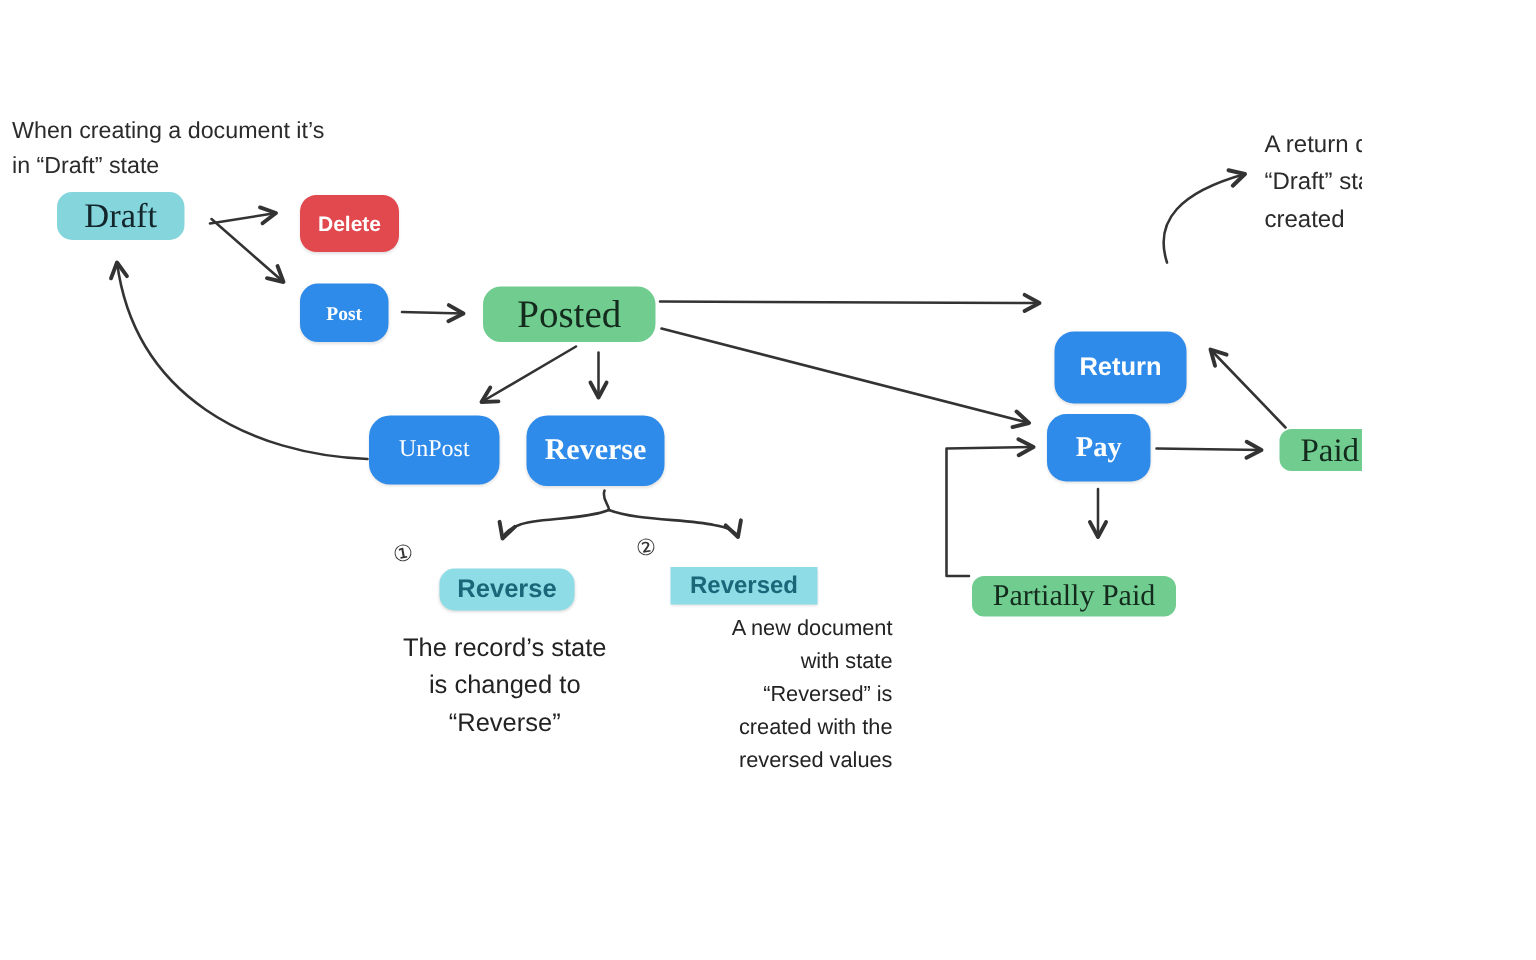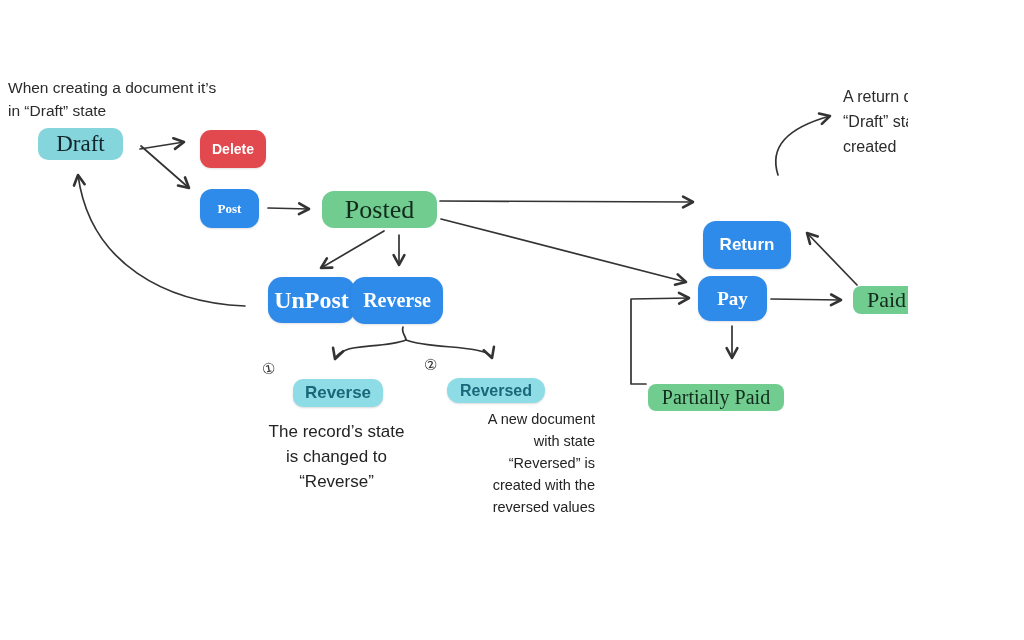--- a/index.html
+++ b/index.html
@@ -20,27 +20,27 @@
   .green{background:var(--green);color:#132a1c;}
   .red{background:var(--red);color:#ffffff;box-shadow:0 1px 2px rgba(0,0,0,.12);}
   .cyan{background:var(--cyan);color:#13262b;}
   .lightcyan{background:var(--light-cyan);color:var(--teal-text);box-shadow:0 1px 2px rgba(0,0,0,.15);}
 
   #node-draft{left:38px;top:128px;width:85px;height:32px;border-radius:10px;font-size:23px;}
   #node-delete{left:200px;top:130px;width:66px;height:38px;border-radius:11px;font-size:14px;font-weight:700;text-align:center;}
   #node-post{left:200px;top:189px;width:59px;height:39px;border-radius:12px;font-size:13px;font-weight:700;}
   #node-posted{left:322px;top:191px;width:115px;height:37px;border-radius:12px;font-size:26px;text-align:right;}
   #node-return{left:703px;top:177px;width:88px;height:48px;border-radius:13px;font-size:17px;font-weight:700;margin-top:44px;}
-  #node-unpost{left:246px;top:277px;width:87px;height:46px;border-radius:14px;font-size:24px;font-weight:700;margin-left:22px;}
+  #node-unpost{left:246px;top:277px;width:87px;height:46px;border-radius:14px;font-size:16px;font-weight:400;}
   #node-reverse{left:351px;top:277px;width:92px;height:47px;border-radius:14px;font-size:20px;font-weight:700;}
   #node-pay{left:698px;top:276px;width:69px;height:45px;border-radius:13px;font-size:19px;font-weight:700;}
   #node-paid{left:853px;top:286px;width:67px;height:28px;border-radius:8px;font-size:22px;}
   #node-partially-paid{left:648px;top:368px;width:136px;height:27px;border-radius:8px;font-size:20px;margin-top:16px;}
   #node-reverse-small{left:293px;top:379px;width:90px;height:28px;border-radius:10px;font-size:17px;font-weight:600;}
-  #node-reversed-small{left:447px;top:378px;width:98px;height:25px;border-radius:12px;font-size:16px;font-weight:600;}
+  #node-reversed-small{left:447px;top:378px;width:98px;height:25px;border-radius:0;font-size:16px;font-weight:600;}
 
   #note-draft{left:8px;top:76px;width:250px;font-size:15.5px;line-height:23px;}
   #note-return{left:843px;top:84px;width:185px;font-size:16px;line-height:25px;}
   #note-reverse{left:244px;top:419px;width:185px;text-align:center;font-size:17px;line-height:25px;color:#232323;}
   #note-reversed{left:440px;top:408px;width:155px;text-align:right;font-size:14.5px;line-height:22px;color:#232323;}
   .circled{position:absolute;z-index:2;font-size:15px;color:#333;transform:rotate(-10deg);}
   #marker-1{left:262px;top:360px;}
   #marker-2{left:424px;top:356px;}
 </style>
 </head>

